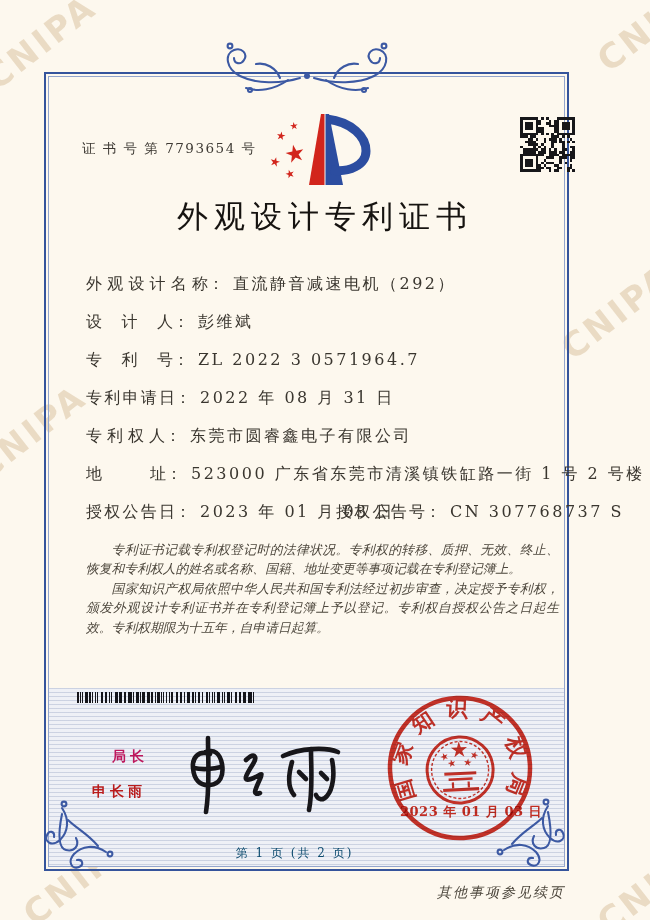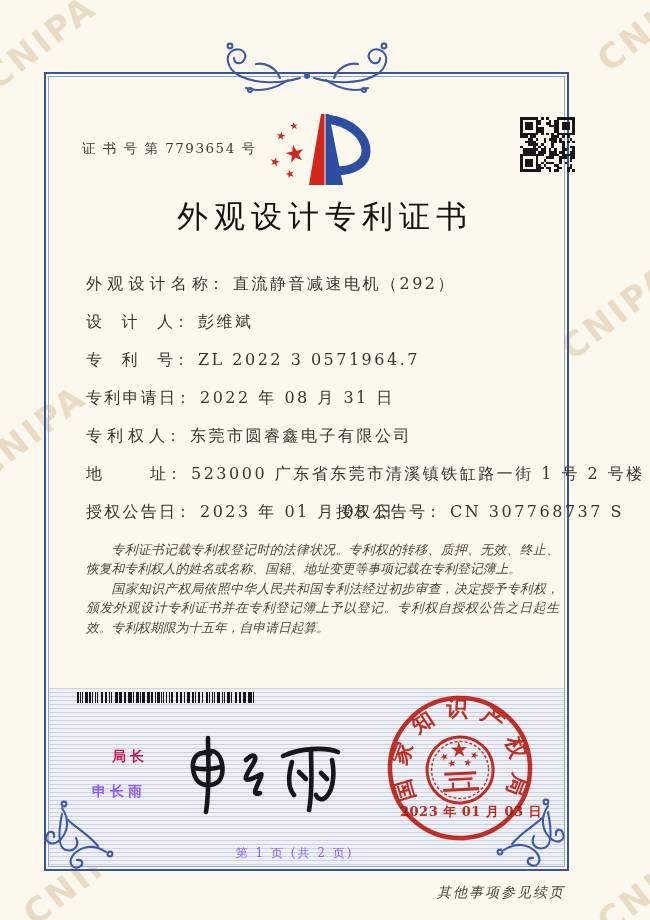--- a/index.html
+++ b/index.html
@@ -31,29 +31,29 @@
   .grant-right{position:absolute;left:250px;top:0;}
   
   .paras{position:absolute;left:86px;top:540px;width:473px;font-size:12.8px;line-height:19.4px;
          color:#4c463c;text-align:justify;font-style:italic;}
   .paras p{margin:0;text-indent:2em;}
   
   .barcode{position:absolute;left:77px;top:692px;width:180px;height:11px;fill:#15151a;shape-rendering:crispEdges;}
   .sig-title{position:absolute;left:80px;top:748px;font:600 14px "DejaVu Sans","Liberation Sans",sans-serif;
              letter-spacing:4px;color:#be185d;margin-left:32px;}
   .sig-name{position:absolute;left:92px;top:783px;font:600 14px "DejaVu Sans","Liberation Sans",sans-serif;
-            letter-spacing:4px;color:#8b5cf6;}
+            letter-spacing:4px;color:#b91c1c;}
   .signature{position:absolute;left:180px;top:732px;width:170px;height:85px;stroke:#17161a;
              stroke-width:4.6;fill:none;stroke-linecap:round;stroke-linejoin:round;}
   .seal{position:absolute;left:384px;top:692px;width:152px;height:152px;opacity:.93;
         transform:rotate(-3deg);mix-blend-mode:multiply;}
   .seal-date{position:absolute;left:400px;top:803px;width:145px;font-size:13px;font-weight:700;
              color:#ce2418;letter-spacing:.5px;white-space:nowrap;opacity:.95;mix-blend-mode:multiply;}
   .page-num{position:absolute;left:44px;width:501px;top:845px;text-align:center;font-size:12px;
-            letter-spacing:2px;color:#8b5cf6;}
+            letter-spacing:2px;color:#0c4a6e;}
   .note{position:absolute;left:44px;width:521px;top:884px;text-align:right;font-size:14px;
         letter-spacing:2px;color:#4c463c;font-style:italic;}
 </style>
 </head>
 <body>
 
 <div class="page">
 
   <div class="wm wm1">CNIPA</div>
   <div class="wm wm2">CNIPA</div>

